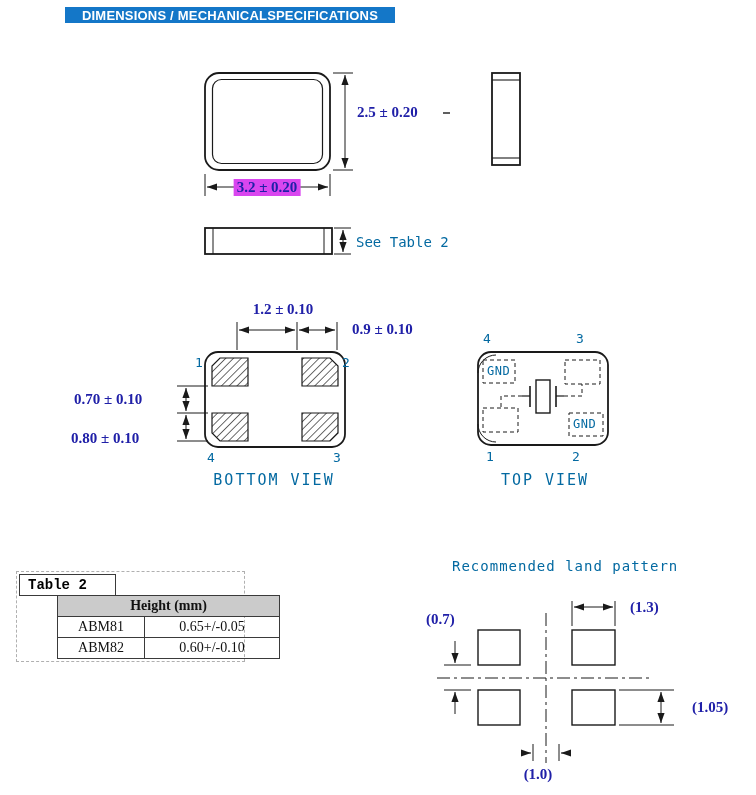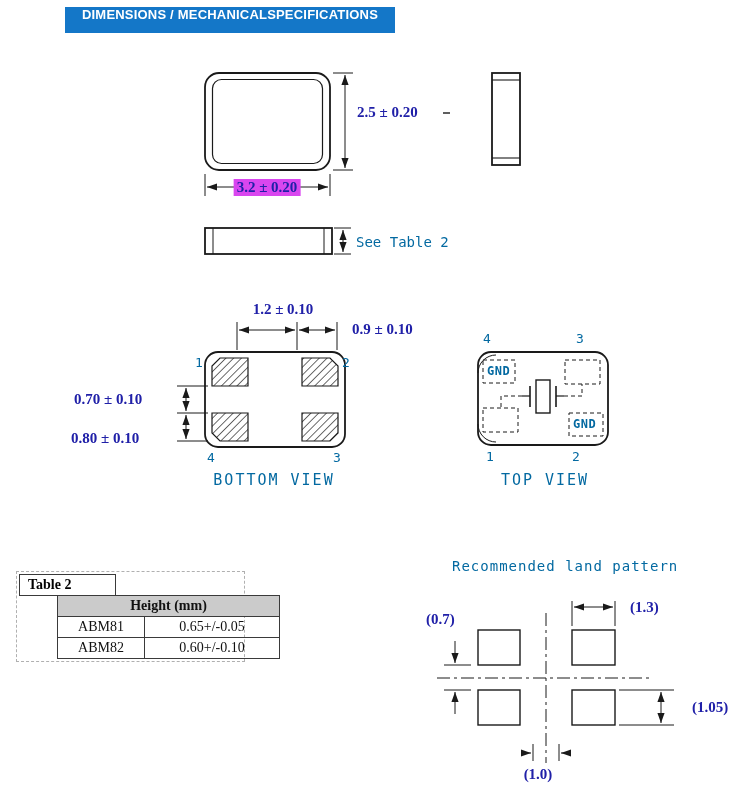--- a/index.html
+++ b/index.html
@@ -1,45 +1,45 @@
 <!DOCTYPE html>
 <html><head>
 <meta charset="utf-8">
 <style>
   * { margin:0; padding:0; box-sizing:border-box; }
   html,body { background:#ffffff; }
   body { width:756px; height:795px; position:relative; font-family:"DejaVu Sans", sans-serif; }
   .page { position:relative; width:756px; height:795px; background:#fff; overflow:hidden; }
 
   .header-bar{
-    position:absolute; left:65px; top:7px; width:330px; height:26px;
-    background:#1477c8; color:#fff; display:flex; justify-content:center;
+    position:absolute; left:65px; top:7px; width:330px; height:16px;
+    background:#1477c8; color:#fff; display:flex; align-items:center; justify-content:center;
     font-family:"Liberation Sans", sans-serif; font-weight:bold; font-size:13px; letter-spacing:.2px;
   }
 
   .art { position:absolute; left:0; top:0; }
 
   .lbl { position:absolute; white-space:nowrap; }
   .dim { color:#2020a8; font-family:"Liberation Serif", serif; font-weight:bold; font-size:15px; }
   .mono { font-family:"DejaVu Sans Mono", monospace; color:#0369a1; }
   .note { font-size:14px; }
   .view-label { font-size:15px; letter-spacing:2px; }
   .pin { font-size:13px; }
-  .gnd { font-size:12px; letter-spacing:.5px;font-weight:bold; }
+  .gnd { font-size:12px; letter-spacing:.5px; }
   .lp-title { font-size:14px; letter-spacing:1px; }
   .center { transform:translateX(-50%); }
   .whitebg { background:#d946ef; padding:0 3px; }
 
   .table2-wrap{
     position:absolute; left:16px; top:571px; width:229px;
     border:1px dashed #b0b0b0; padding:2px; background:#fff;
   }
   .table2-title{
     display:block; width:97px; border:1px solid #3a3a3a; margin-bottom:-1px;
-    font-family:Liberation Serif, serif; font-weight:bold; font-size:14px;
+    font-family:Liberation Mono, monospace; font-weight:bold; font-size:14px;
     padding:2px 8px; background:#fff; position:relative; z-index:2;
   }
   .table2-wrap table{ border-collapse:collapse; width:100%; font-family:"Liberation Serif", serif; font-size:14px; color:#111;margin-left:38px; }
   .table2-wrap th, .table2-wrap td{ border:1px solid #3a3a3a; text-align:center; padding:2px 4px; }
   .table2-wrap th{ background:#cbcbcb; font-weight:bold; }
   .table2-wrap td.model{ width:87px; }
 </style>
 </head>
 <body>
 

